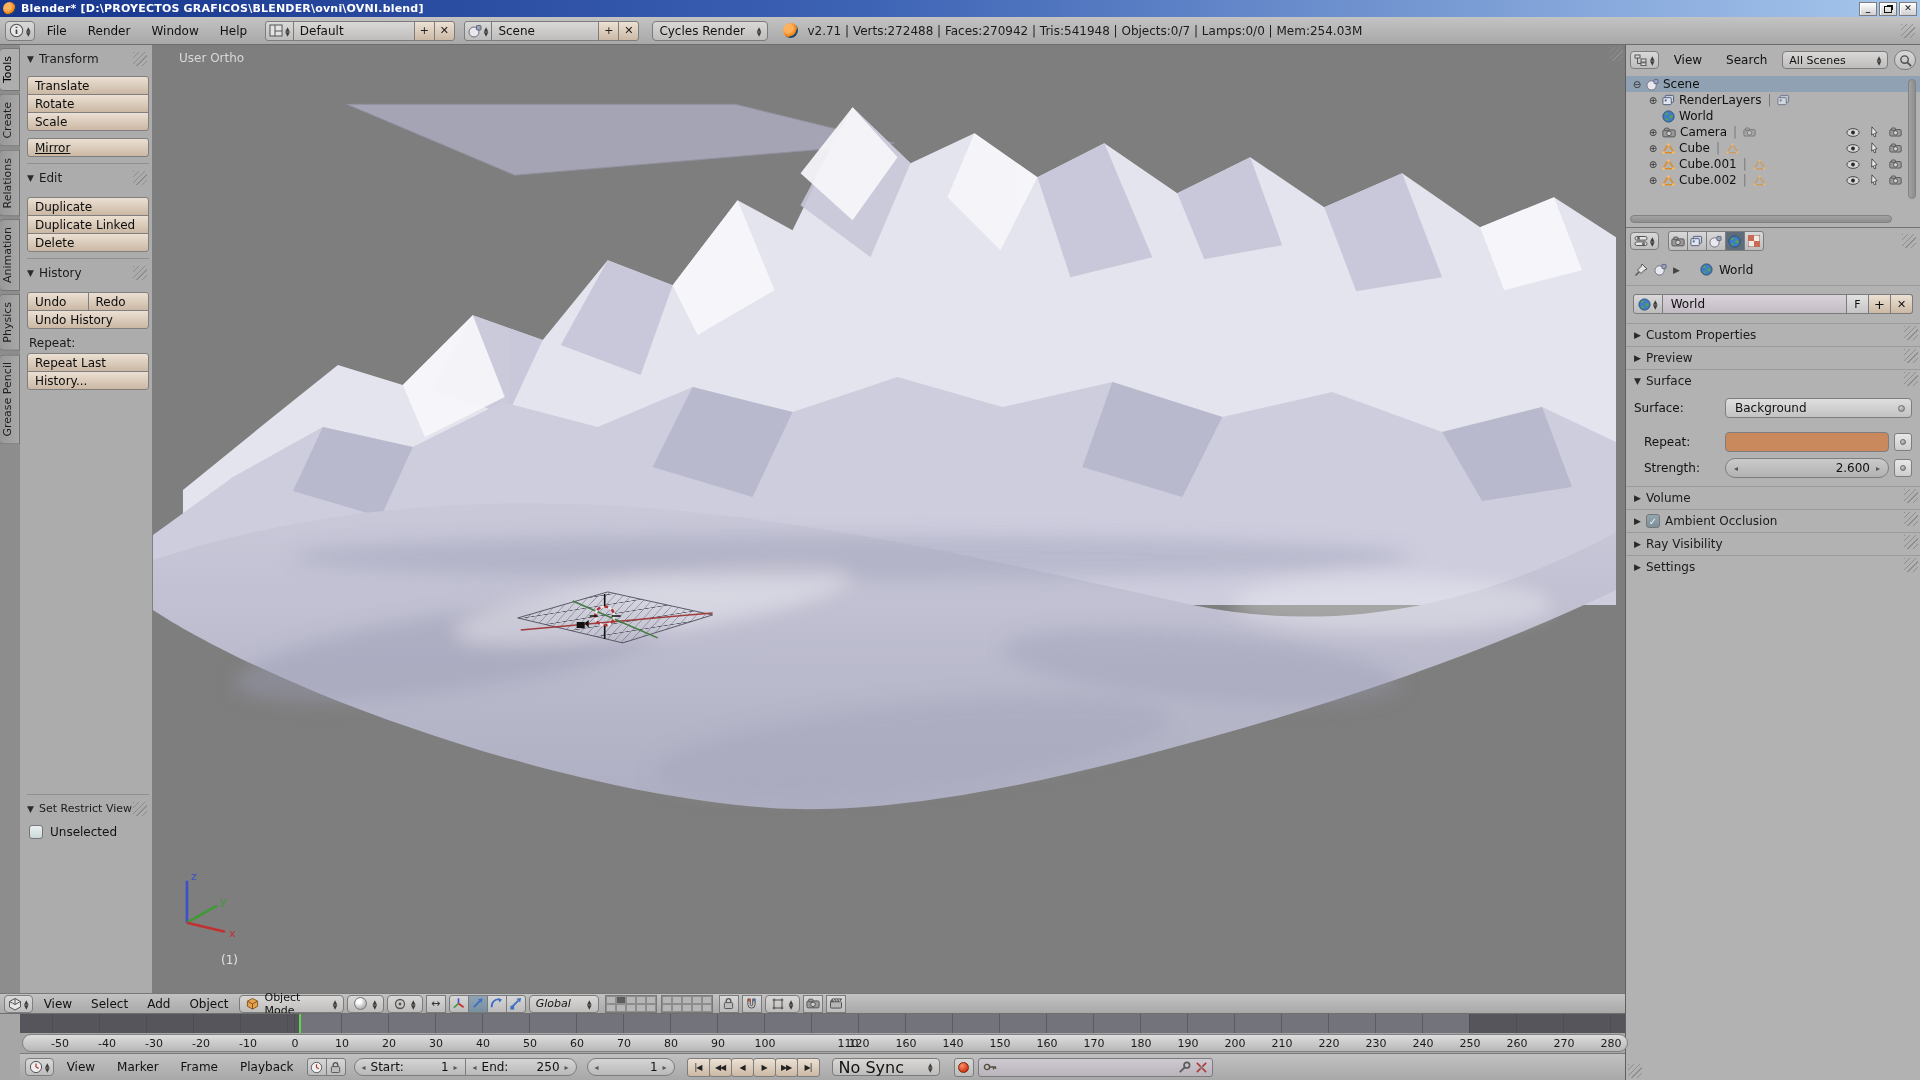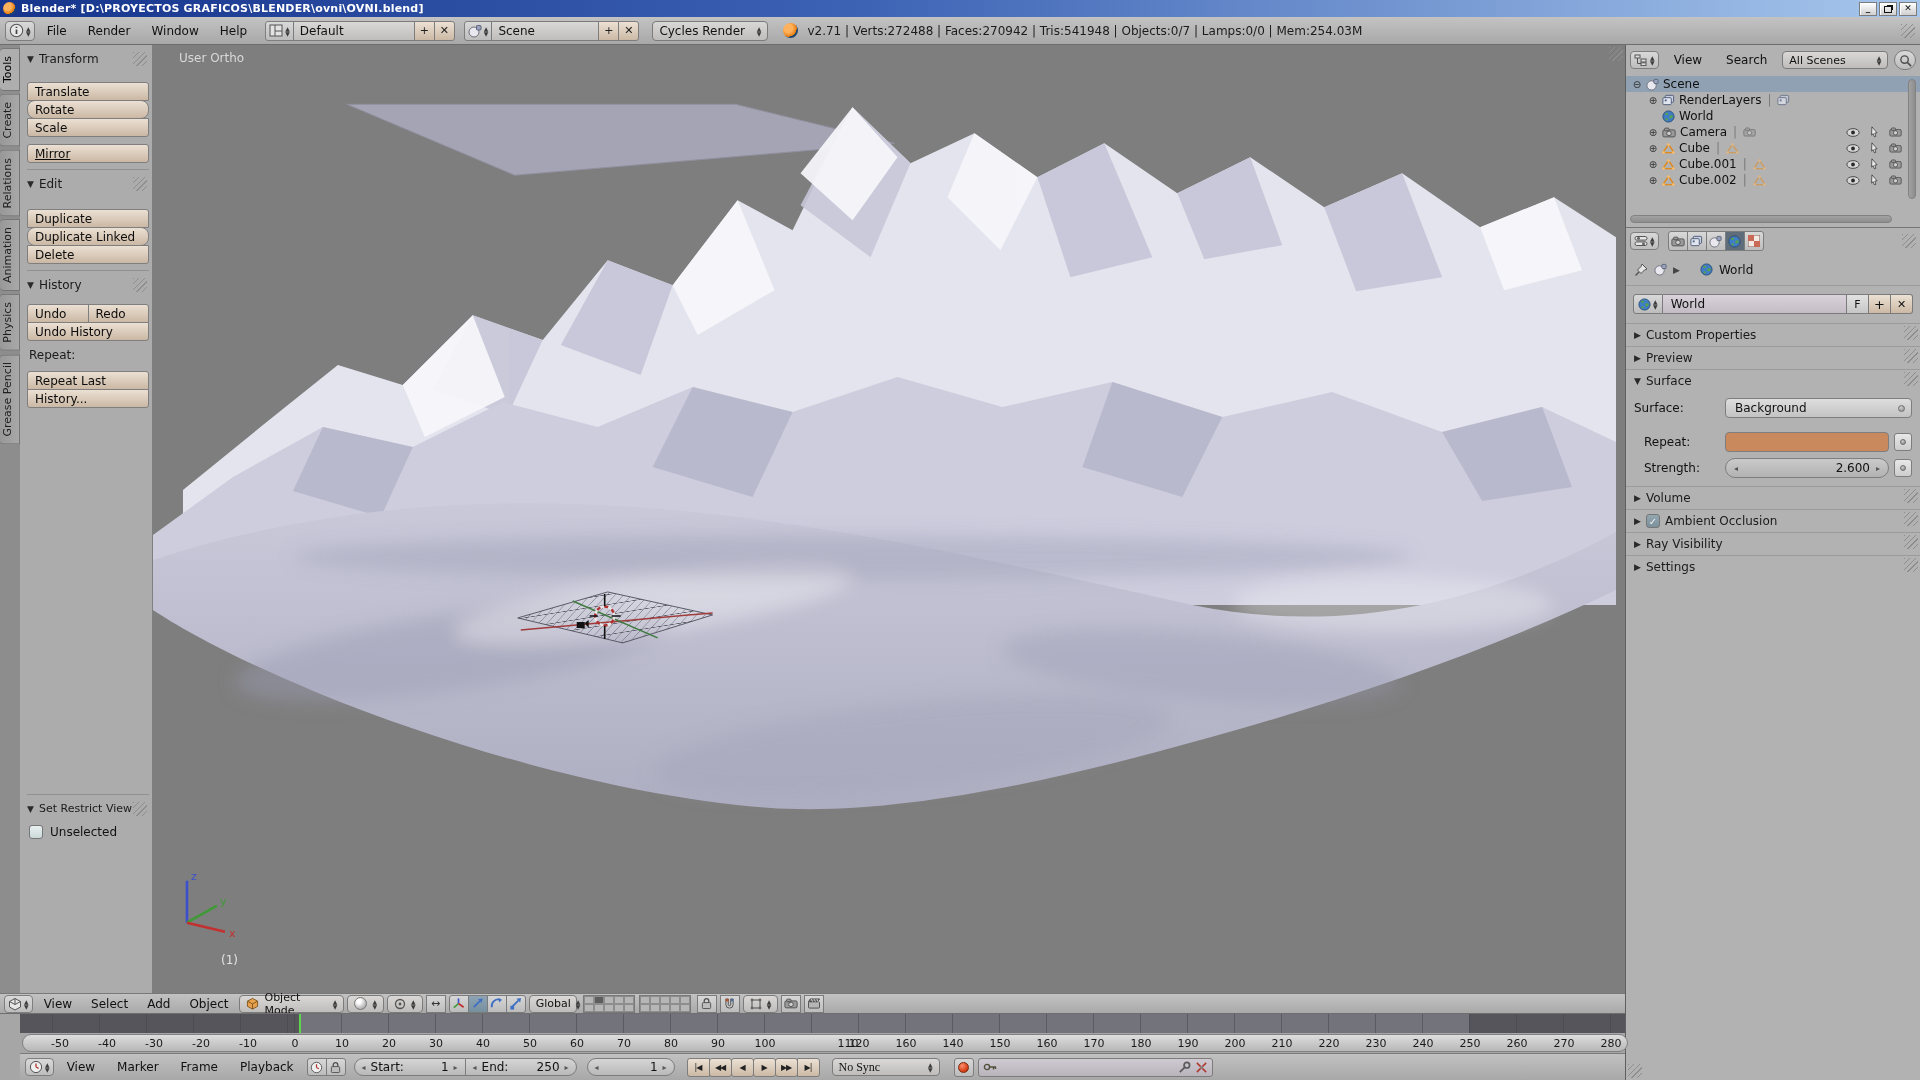--- a/index.html
+++ b/index.html
@@ -51,22 +51,22 @@
     border-radius:0 4px 4px 0; padding:7px 1px; text-align:center; }
   .vtab.active { background:#aeaeae; color:#000; }
 
   
   .shelf { width:133px; background:#acacac; border-right:1px solid #7f7f7f;
     padding:2px 3px 4px 7px; display:flex; flex-direction:column; }
   .phdr { display:flex; align-items:center; gap:5px; color:#1b1b1b; margin:5px 0 4px 0; position:relative; font-size:12px; }
   .tri { font-size:9px; color:#2a2a2a; }
   .sbtn { height:19px; background:linear-gradient(#ebe0d3,#cbb8a4); border:1px solid #7f7f7f; border-radius:3px;
     display:flex; align-items:center; padding:0 7px; font-size:12px; color:#0d0d0d; }
-  .vgroup .sbtn { border-radius:8px; margin-top:-1px; }
-  .vgroup .sbtn:first-child { border-radius:3px 3px 0 0; margin-top:6px;text-align:center; }
+  .vgroup .sbtn { border-radius:0; margin-top:-1px; }
+  .vgroup .sbtn:first-child { border-radius:3px 3px 0 0; margin-top:0;text-align:center; }
   .vgroup .sbtn:last-child { border-radius:0 0 3px 3px; }
   .hpair { display:flex; }
   .hpair .sbtn { flex:1; border-radius:0; }
   .hpair .sbtn:first-child { border-radius:3px 0 0 0; }
   .hpair .sbtn:last-child { border-radius:0 3px 0 0; margin-left:-1px; }
   .plabel { margin:7px 0 3px 2px; color:#1b1b1b; }
   .sep-line { border-top:1px solid #909090; margin:6px 0 2px 0; }
   .cbrow { display:flex; align-items:center; gap:7px; margin:6px 0 0 2px; }
   .cb { width:14px; height:14px; border:1px solid #767676; border-radius:3px;
     background:linear-gradient(#e9f1f1,#ccd8d8); }
@@ -592,21 +592,21 @@
                 <svg class="icon-svg" width="13" height="13">
                   <use href="#i-rotcurve"></use>
                 </svg>
               </span>
             <span class="toolbtn">
                 <svg class="icon-svg" width="13" height="13">
                   <use href="#i-scalearrow"></use>
                 </svg>
               </span>
           </span>
-          <span class="dd mini" style="width:48px;">
+          <span class="dd mini" style="width:70px;font-style:italic;">
             <span class="val" style="font-size:11px;">Global</span>
             <span class="updown">
                 <span>▲</span>
                 <span>▼</span>
               </span>
           </span>
           <span class="layers">
             <span class="lgrid">
                 <i></i>
                 <i class="on"></i>
@@ -753,21 +753,21 @@
           </span>
           <span class="tgroup joined" style="margin-left:8px;">
             <span class="tbtn">|◀</span>
             <span class="tbtn">◀◀</span>
             <span class="tbtn">◀</span>
             <span class="tbtn">▶</span>
             <span class="tbtn">▶▶</span>
             <span class="tbtn">▶|</span>
           </span>
           <span class="dd mini" style="width:108px; margin-left:8px;">
-            <span class="val" style="font-size:12px;font-family:Liberation Serif, serif;">No Sync</span>
+            <span class="val" style="font-size:16px;">No Sync</span>
             <span class="updown">
                 <span>▲</span>
                 <span>▼</span>
               </span>
           </span>
           <span class="recbtn" style="margin-left:10px;">
             <span class="recdot"></span>
           </span>
           <span class="keyfield">
             <svg class="icon-svg" width="14" height="8">

